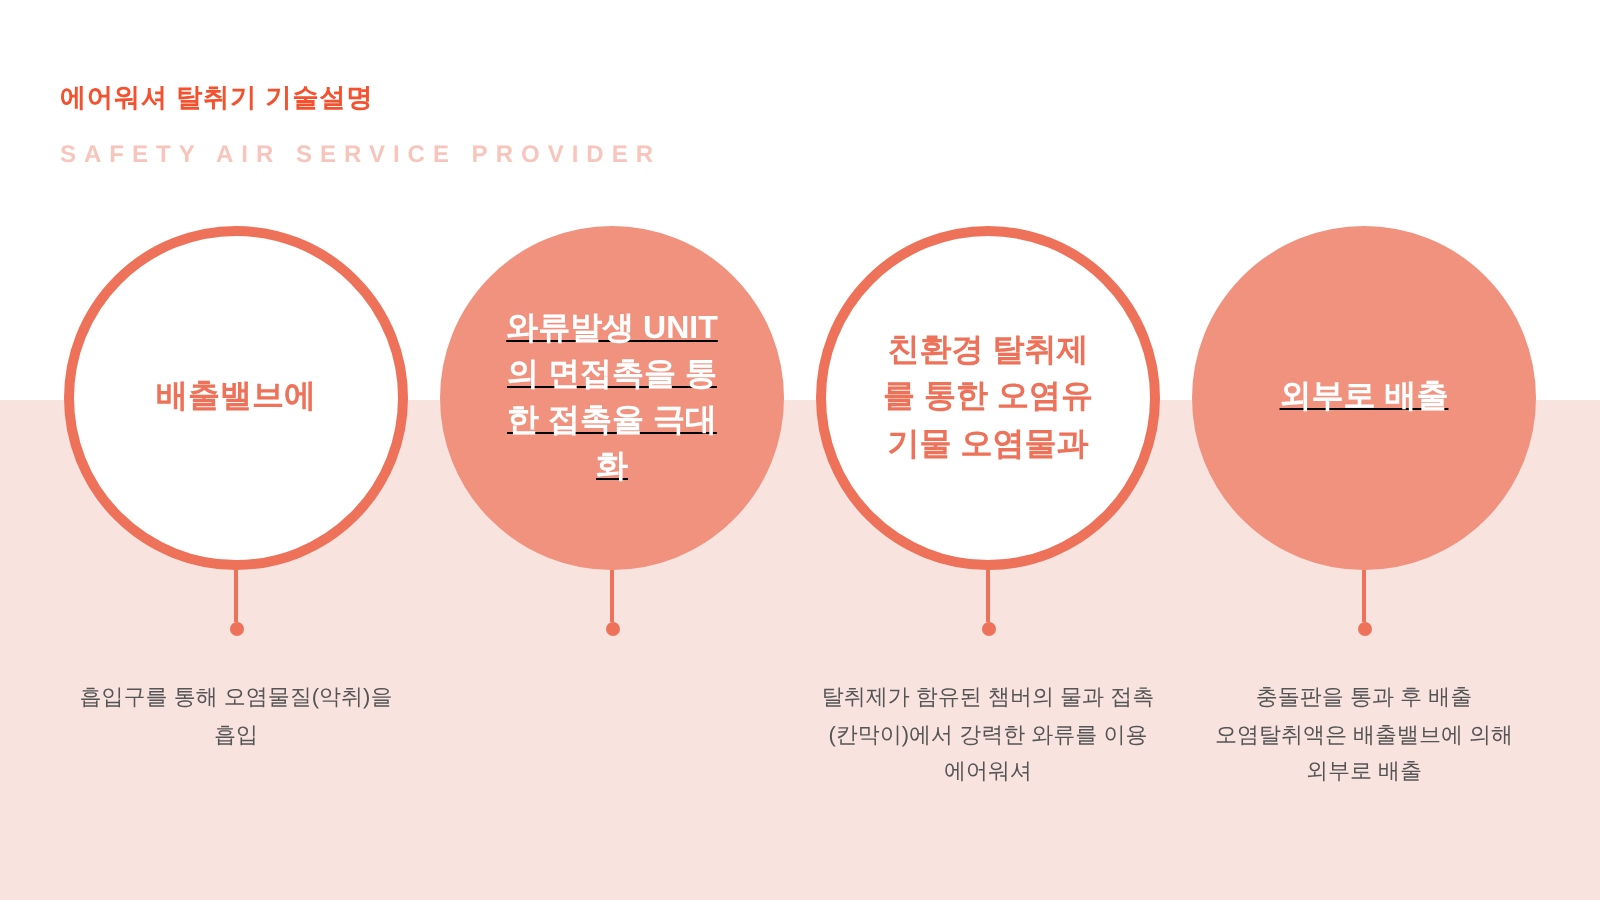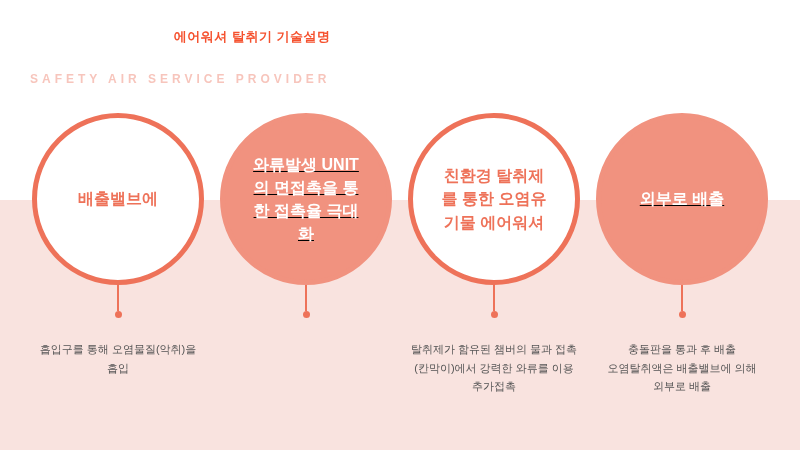--- a/index.html
+++ b/index.html
@@ -16,32 +16,31 @@
     background: #ffffff;
     overflow: hidden;
   }
   .band {
     position: absolute;
     top: 200px; left: 0; right: 0; bottom: 0;
     background: #f9e3df;
   }
   .header {
     position: absolute;
-    top: 28px; left: 30px;
+    top: 40px; left: 30px;
     z-index: 2;
-    text-align: right;
   }
   .title {
     color: #f5512e;
     font-weight: bold;
     font-size: 13px;
     letter-spacing: 0.5px;
   }
   .subtitle {
-    margin-top: 26px;
+    margin-top: 12px;
     color: #f7c5bc;
     font-weight: bold;
     font-size: 12px;
     letter-spacing: 4px;
   }
   .steps {
     position: absolute;
     top: 113px; left: 0;
     width: 800px;
     display: flex;
@@ -131,27 +130,27 @@
 화</div>
       </div>
       <div class="connector"></div>
       <div class="dot"></div>
     </div>
 
     <div class="step">
       <div class="circle outline">
         <div class="circle-title">친환경 탈취제
 를 통한 오염유
-기물 에어워셔</div>
+기물 오염물과</div>
       </div>
       <div class="connector"></div>
       <div class="dot"></div>
       <div class="caption">탈취제가 함유된 챔버의 물과 접촉
 (칸막이)에서 강력한 와류를 이용
-추가접촉</div>
+에어워셔</div>
     </div>
 
     <div class="step">
       <div class="circle filled">
         <div class="circle-title">외부로 배출</div>
       </div>
       <div class="connector"></div>
       <div class="dot"></div>
       <div class="caption">충돌판을 통과 후 배출
 오염탈취액은 배출밸브에 의해

